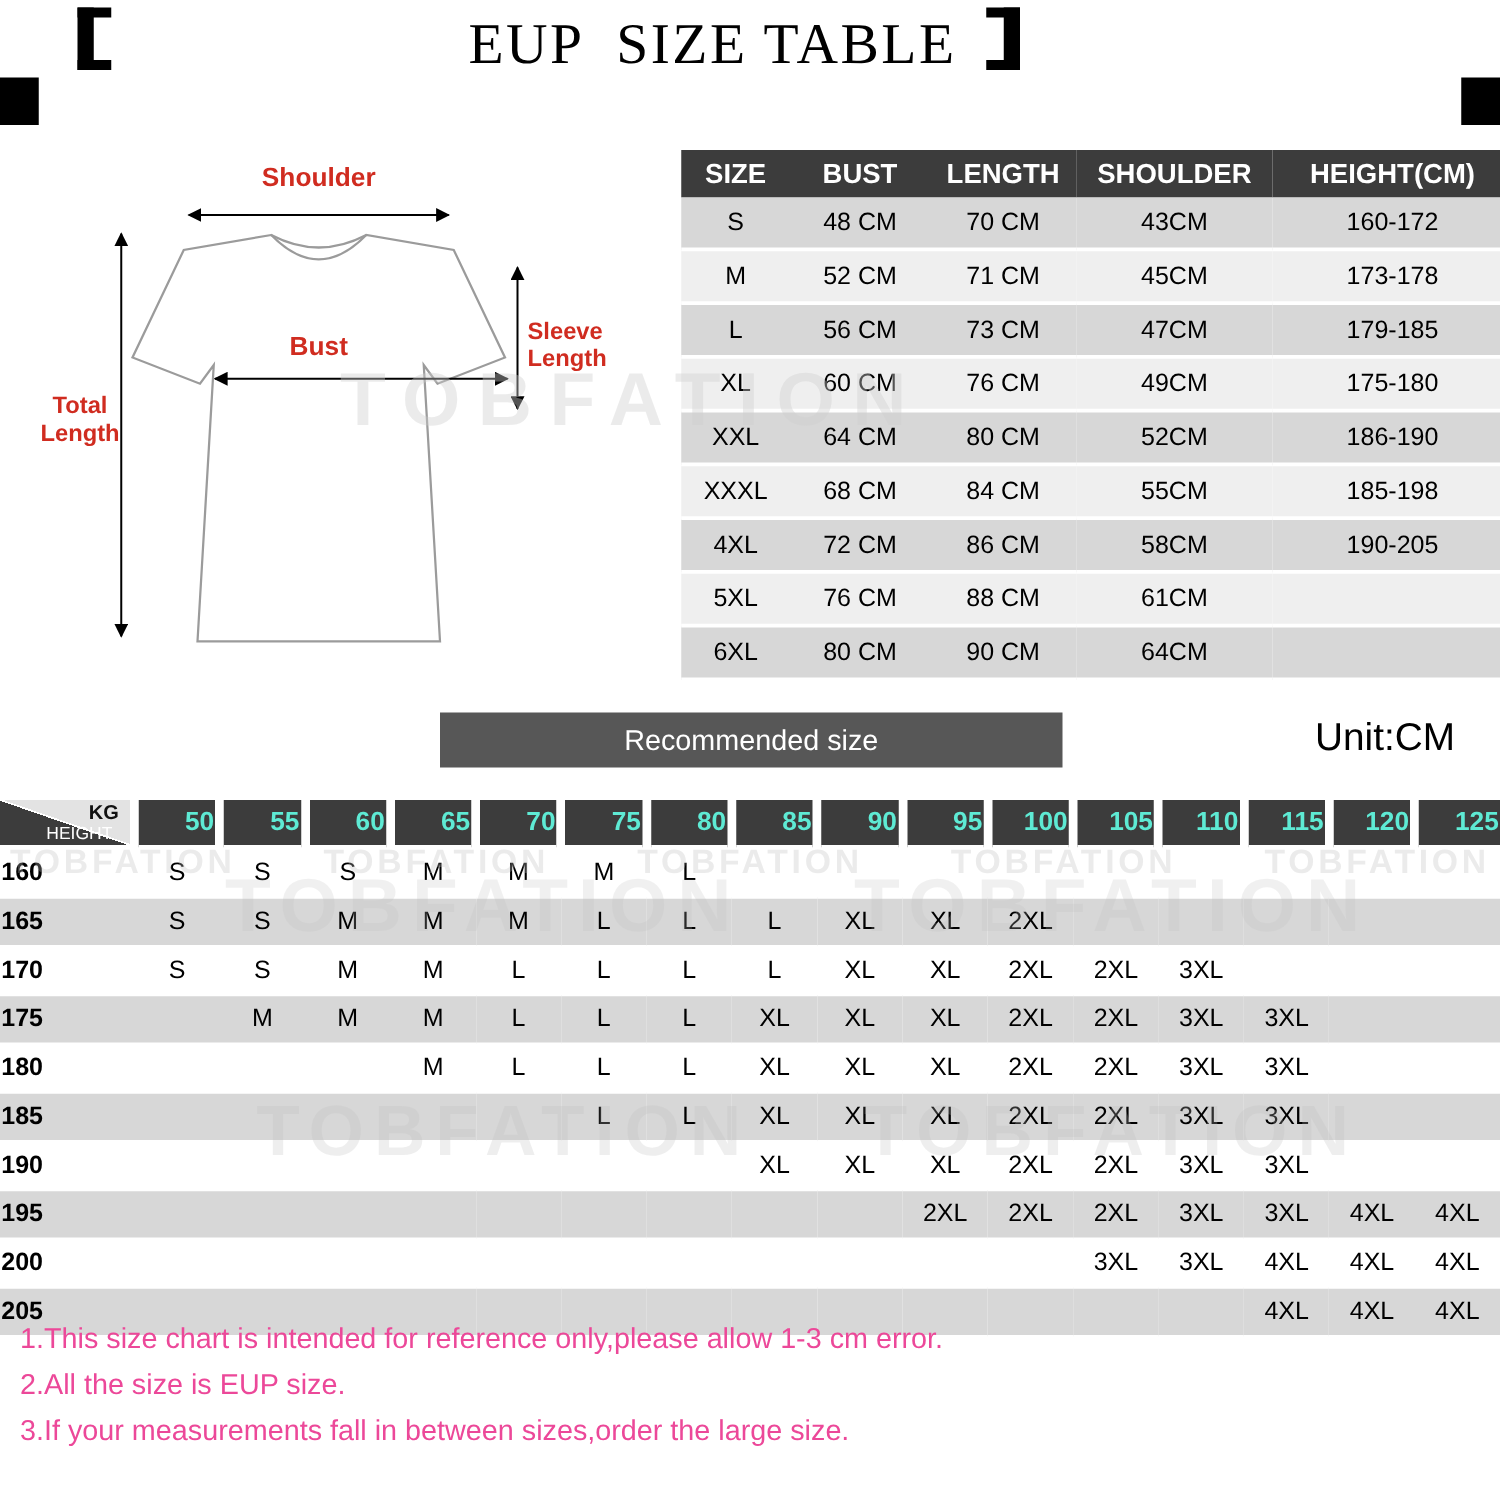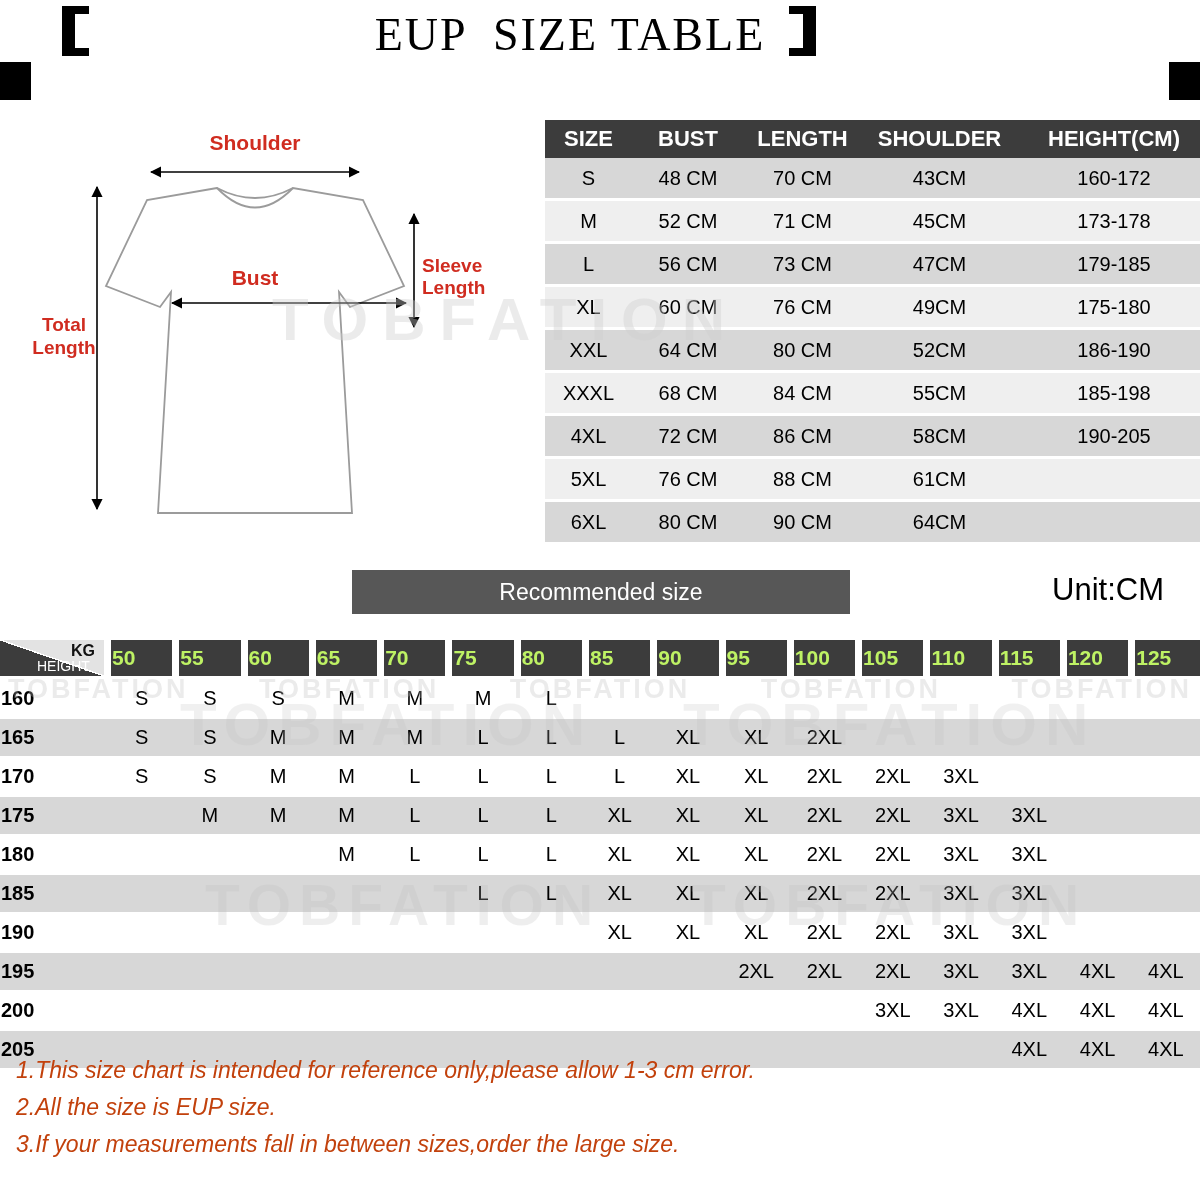--- a/index.html
+++ b/index.html
@@ -59,22 +59,22 @@
   }
   .unit { position:absolute; right:36px; top:572px; font-size:31px; color:#000; z-index:2; }
 
   
   .matrix {
     position:absolute; left:0; top:640px; width:1200px;
     border-collapse:collapse; table-layout:fixed; z-index:2;
   }
   .matrix thead th { height:34px; border-bottom:4px solid #fff;margin-top:16px; }
   .matrix th.kgh {
-    background:var(--header-dark,#3c3c3c); color:#bef264; font-size:21px;
-    font-weight:bold; text-align:left; border-left:7px solid #fff;
+    background:var(--header-dark,#3c3c3c); color:#5eead4; font-size:21px;
+    font-weight:bold; text-align:right; border-left:7px solid #fff;
   }
   .matrix th.corner {
     width:104px; position:relative; padding:0;
     background:linear-gradient(to top right, var(--header-dark,#3c3c3c) 0 49.2%, #ffffff 49.2% 51.2%, #e3e3e3 51.2% 100%);
   }
   .matrix th.corner .kg { position:absolute; top:2px;    right:9px; color:#111; font-size:16px; font-weight:bold; }
   .matrix th.corner .ht { position:absolute; bottom:2px; left:5px;  color:#fff; font-size:14px; font-weight:normal;padding-left:32px; }
   .matrix tbody td { height:35px; border-bottom:2px solid #fff; font-size:20px; text-align:center; }
   .matrix tbody td.hcell { text-align:left; font-weight:bold; }
   .matrix tbody tr:nth-child(even) td { background:var(--row-gray,#d7d7d7); }
@@ -87,21 +87,21 @@
   }
   .wm1 { left:272px; top:285px; font-size:60px; letter-spacing:14px; opacity:.40; color:#cfcfcf; }
   .wm-row { left:8px; top:674px; width:1184px; display:flex; justify-content:space-between;
             font-size:27px; letter-spacing:3px; opacity:.30; }
   .wm2 { left:180px; top:690px; font-size:60px; opacity:.22; display:flex; gap:90px; }
   .wm3 { left:205px; top:872px; font-size:57px; opacity:.25; display:flex; gap:90px; }
 
   
   .notes { position:absolute; left:16px; top:1052px; font-size:23px; z-index:2; }
   .attention { color:var(--attention-red,#ff0000); margin-bottom:15px; }
-  .notes .note-line { line-height:37px; color:#c2410c;font-style:italic; }
+  .notes .note-line { line-height:37px; color:#ec4899; }
 </style>
 </head>
 <body>
 
 <div class="page">
 
   <div class="bracket-left"></div>
   <h1 class="title">EUP  SIZE TABLE</h1>
   <div class="bracket-right"></div>
   <div class="bar-left"></div>

